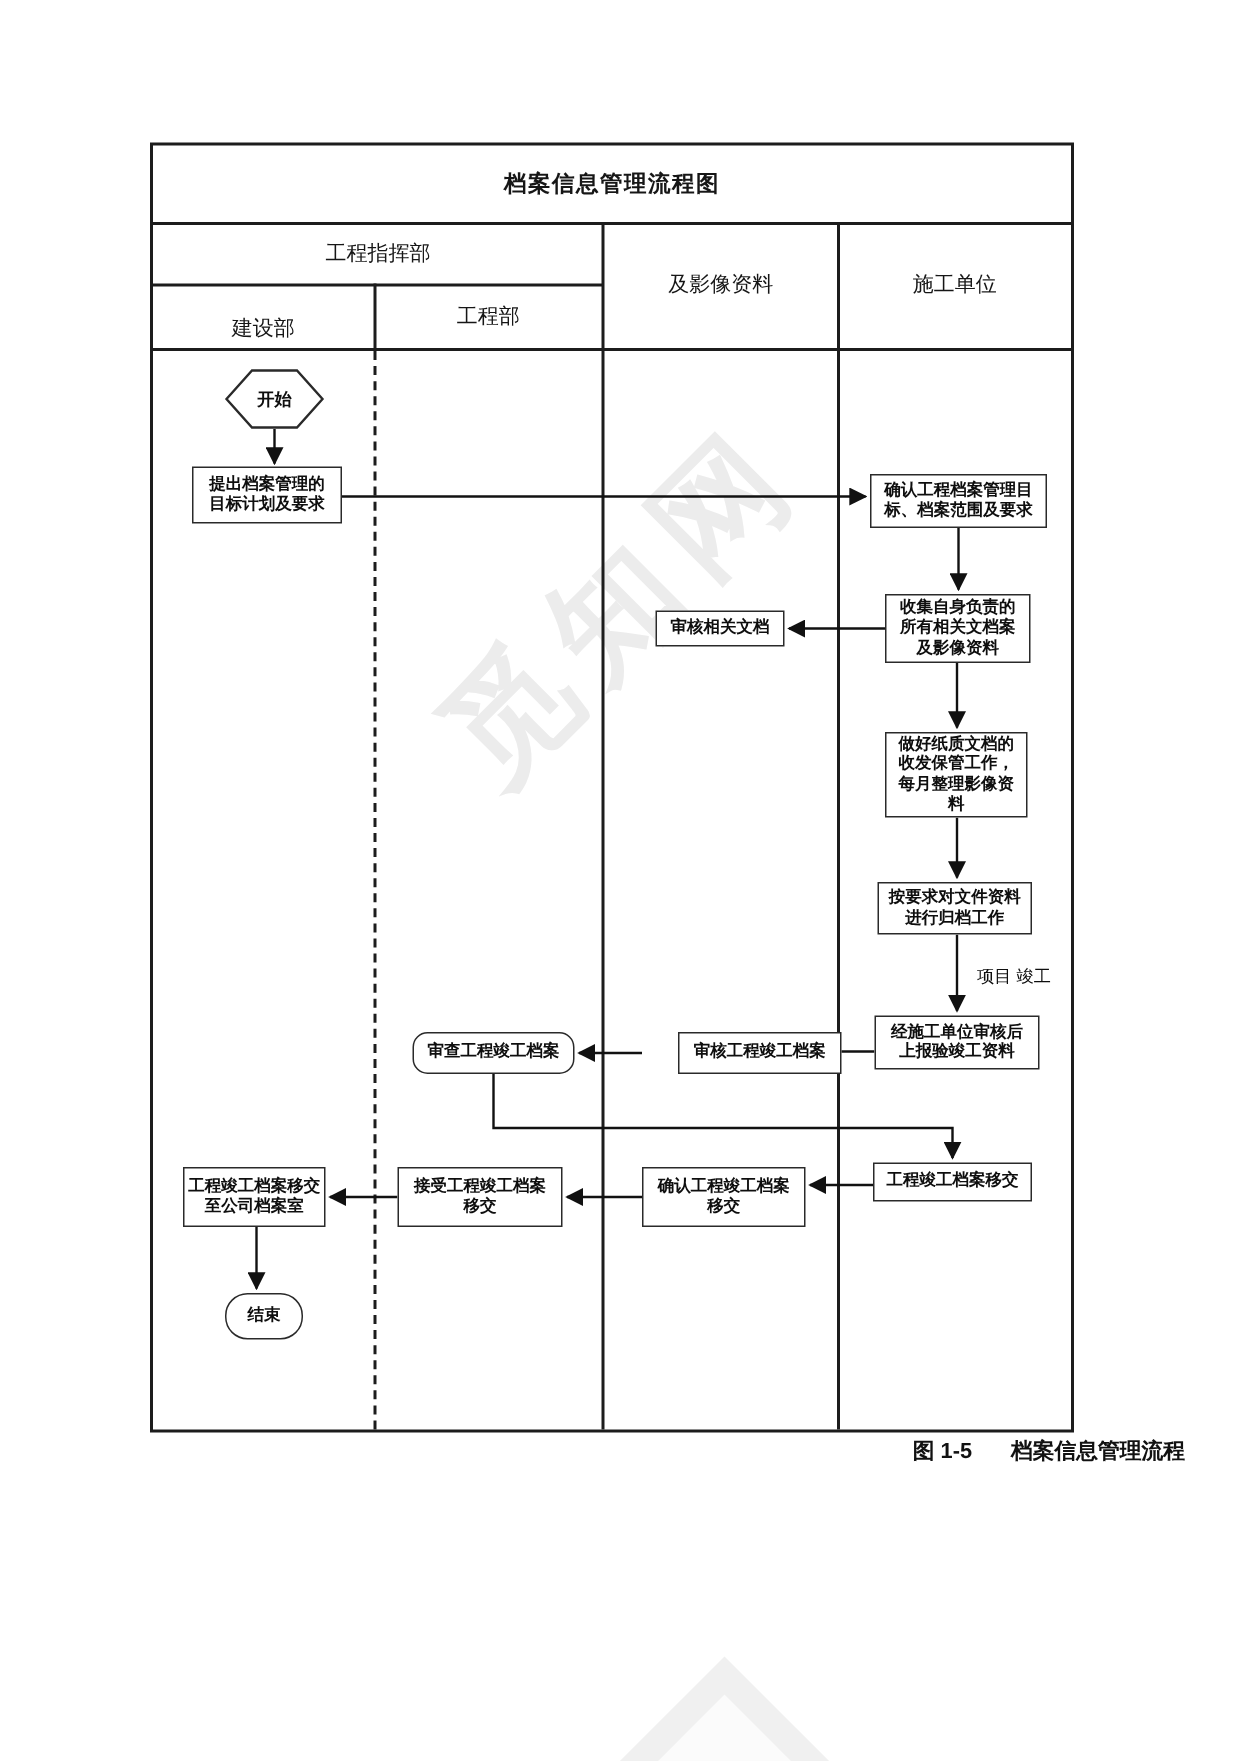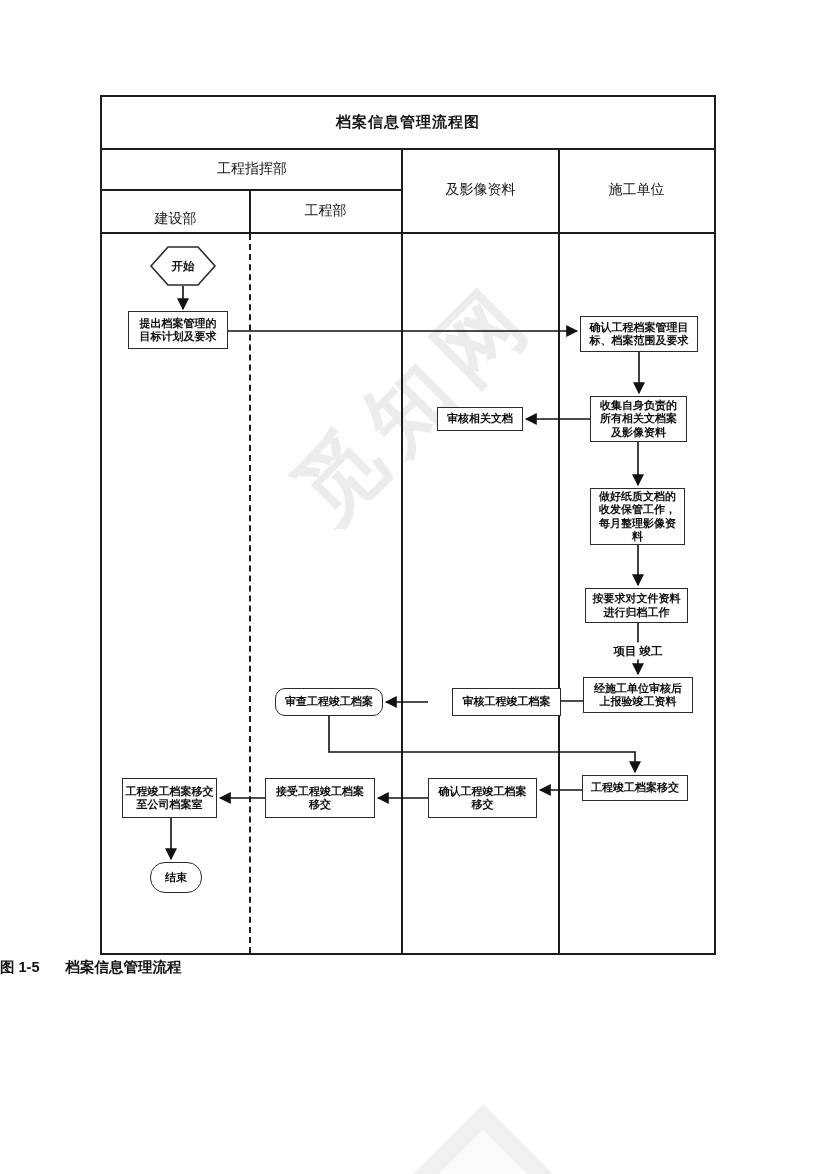--- a/index.html
+++ b/index.html
@@ -44,26 +44,26 @@
   .node span { white-space:pre-line; }
   .terminator { border-radius:15px; }
   .shape-label {
     position:absolute; display:flex; align-items:center; justify-content:center;
     background:transparent; border:none; z-index:5;
     font-size:11.5px; font-weight:bold; color:#0e0e0e; text-align:center;
   }
   .edge-label {
     position:absolute; transform:translate(-50%,-50%);
     background:#ffffff; padding:1px 3px; z-index:4;
-    font-size:11.5px; font-weight:bold; color:#0e0e0e; white-space:nowrap;
+    font-size:11.5px; font-weight:normal; color:#0e0e0e; white-space:nowrap;margin-left:38px;
   }
   
   .caption {
     position:absolute; left:0; top:958px; width:790px; z-index:2;
-    display:flex; justify-content:flex-start; gap:26px;
+    display:flex; justify-content:flex-end; gap:26px;
     font-size:14.5px; font-weight:bold; color:#111;
   }
 </style>
 </head>
 <body>
 
 <div class="page">
 
   <div class="watermark-main">觅知网</div>
 

